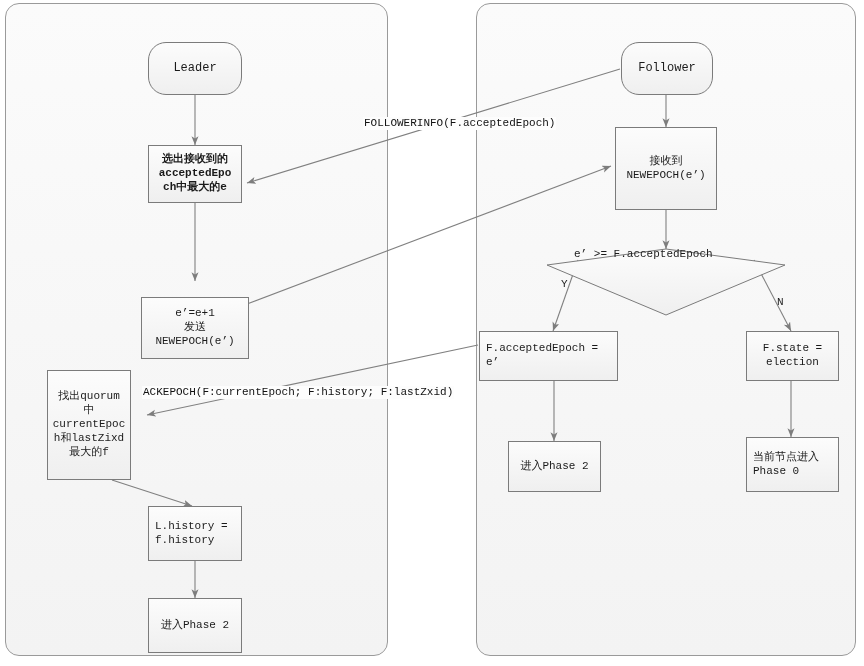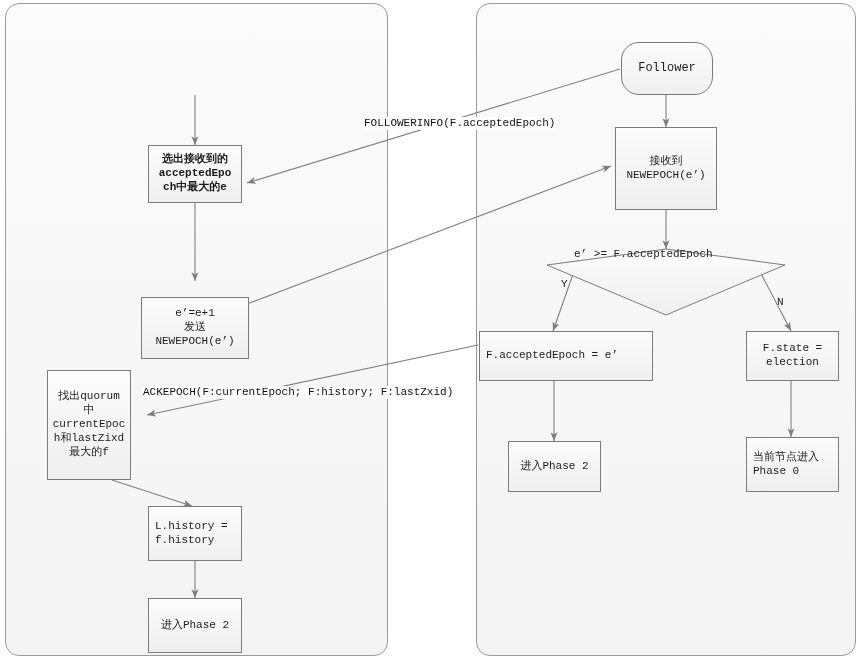--- a/index.html
+++ b/index.html
@@ -131,20 +131,21 @@
     <defs>
       <linearGradient id="dgrad" x1="0" y1="0" x2="0" y2="1">
         <stop offset="0%" stop-color="#fcfcfc"></stop>
         <stop offset="100%" stop-color="#efefef"></stop>
       </linearGradient>
     </defs>
     <polygon points="120,1 239,17 120,67 1,17" fill="url(#dgrad)" stroke="#7b7b7b" stroke-width="1"></polygon>
   </svg>
   <div class="diamond-label" style="left:574px; top:248px;">e’ &gt;= F.acceptedEpoch</div>
 
+  <div class="node terminator" style="left:148px; top:42px; width:94px; height:53px;">Leader</div>
 
   <div class="node" style="left:148px; top:145px; width:94px; height:58px;font-weight:bold;">选出接收到的
 acceptedEpo
 ch中最大的e</div>
 
   <div class="node" style="left:141px; top:281px; width:108px; height:62px;margin-top:16px;">e’=e+1
 发送
 NEWEPOCH(e’)</div>
 
   <div class="node" style="left:47px; top:370px; width:84px; height:110px;">找出quorum
@@ -156,21 +157,21 @@
   <div class="node left-align" style="left:148px; top:506px; width:94px; height:55px;">L.history =
 f.history</div>
 
   <div class="node" style="left:148px; top:598px; width:94px; height:55px;">进入Phase 2</div>
 
   <div class="node terminator" style="left:621px; top:42px; width:92px; height:53px;">Follower</div>
 
   <div class="node" style="left:615px; top:127px; width:102px; height:83px;">接收到
 NEWEPOCH(e’)</div>
 
-  <div class="node left-align" style="left:479px; top:331px; width:174px; height:50px;">F.acceptedEpoch = e’</div>
+  <div class="node left-align" style="left:479px; top:331px; width:139px; height:50px;">F.acceptedEpoch = e’</div>
 
   <div class="node" style="left:508px; top:441px; width:93px; height:51px;">进入Phase 2</div>
 
   <div class="node" style="left:746px; top:331px; width:93px; height:50px;">F.state =
 election</div>
 
   <div class="node left-align" style="left:746px; top:437px; width:93px; height:55px;">当前节点进入
 Phase 0</div>
 
   <div class="edge-label" style="left:325px; top:117px;margin-left:38px;">FOLLOWERINFO(F.acceptedEpoch)</div>

